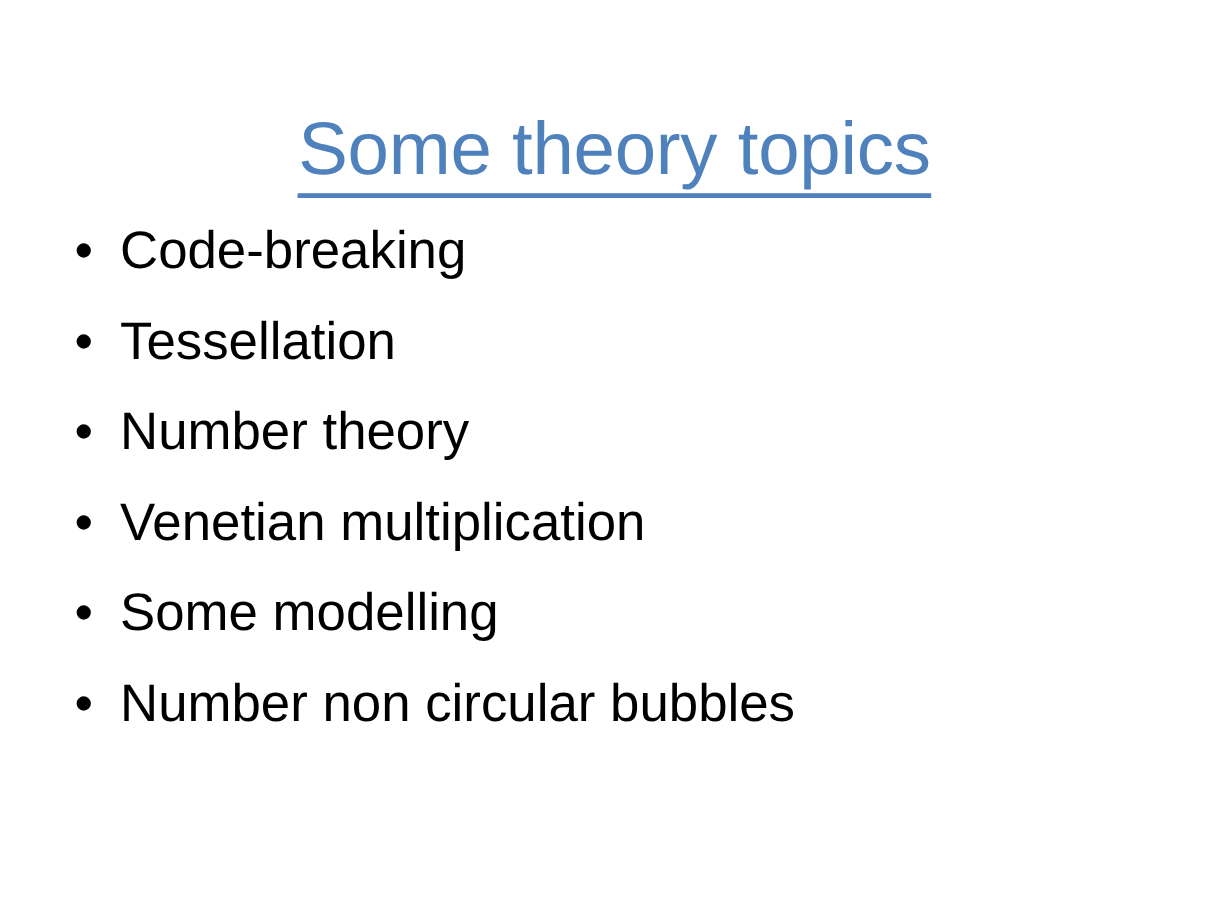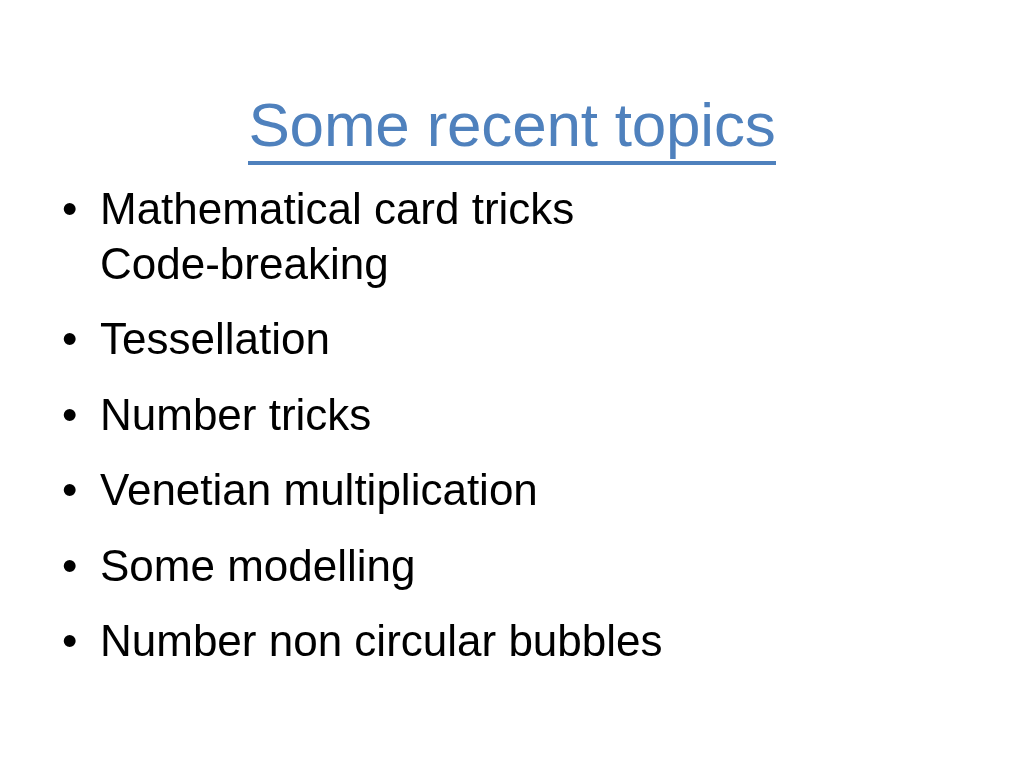--- a/index.html
+++ b/index.html
@@ -79,40 +79,39 @@
     display: block;
     white-space: nowrap;
   }
 </style>
 </head>
 <body>
 
 <div class="slide">
 
   <div class="title-zone">
-    <h1 class="slide-title">Some recent topics</h1>
+    <h1 class="slide-title">Some theory topics</h1>
   </div>
 
   <div class="body-zone">
     <ul class="bullet-list">
 
       <li class="bullet-item">
         <span class="bullet-marker">•</span>
-        <span class="bullet-line">Mathematical card tricks</span>
         <span class="bullet-line">Code-breaking</span>
       </li>
 
       <li class="bullet-item">
         <span class="bullet-marker">•</span>
         <span class="bullet-line">Tessellation</span>
       </li>
 
       <li class="bullet-item">
         <span class="bullet-marker">•</span>
-        <span class="bullet-line">Number tricks</span>
+        <span class="bullet-line">Number theory</span>
       </li>
 
       <li class="bullet-item">
         <span class="bullet-marker">•</span>
         <span class="bullet-line">Venetian multiplication</span>
       </li>
 
       <li class="bullet-item">
         <span class="bullet-marker">•</span>
         <span class="bullet-line">Some modelling</span>

